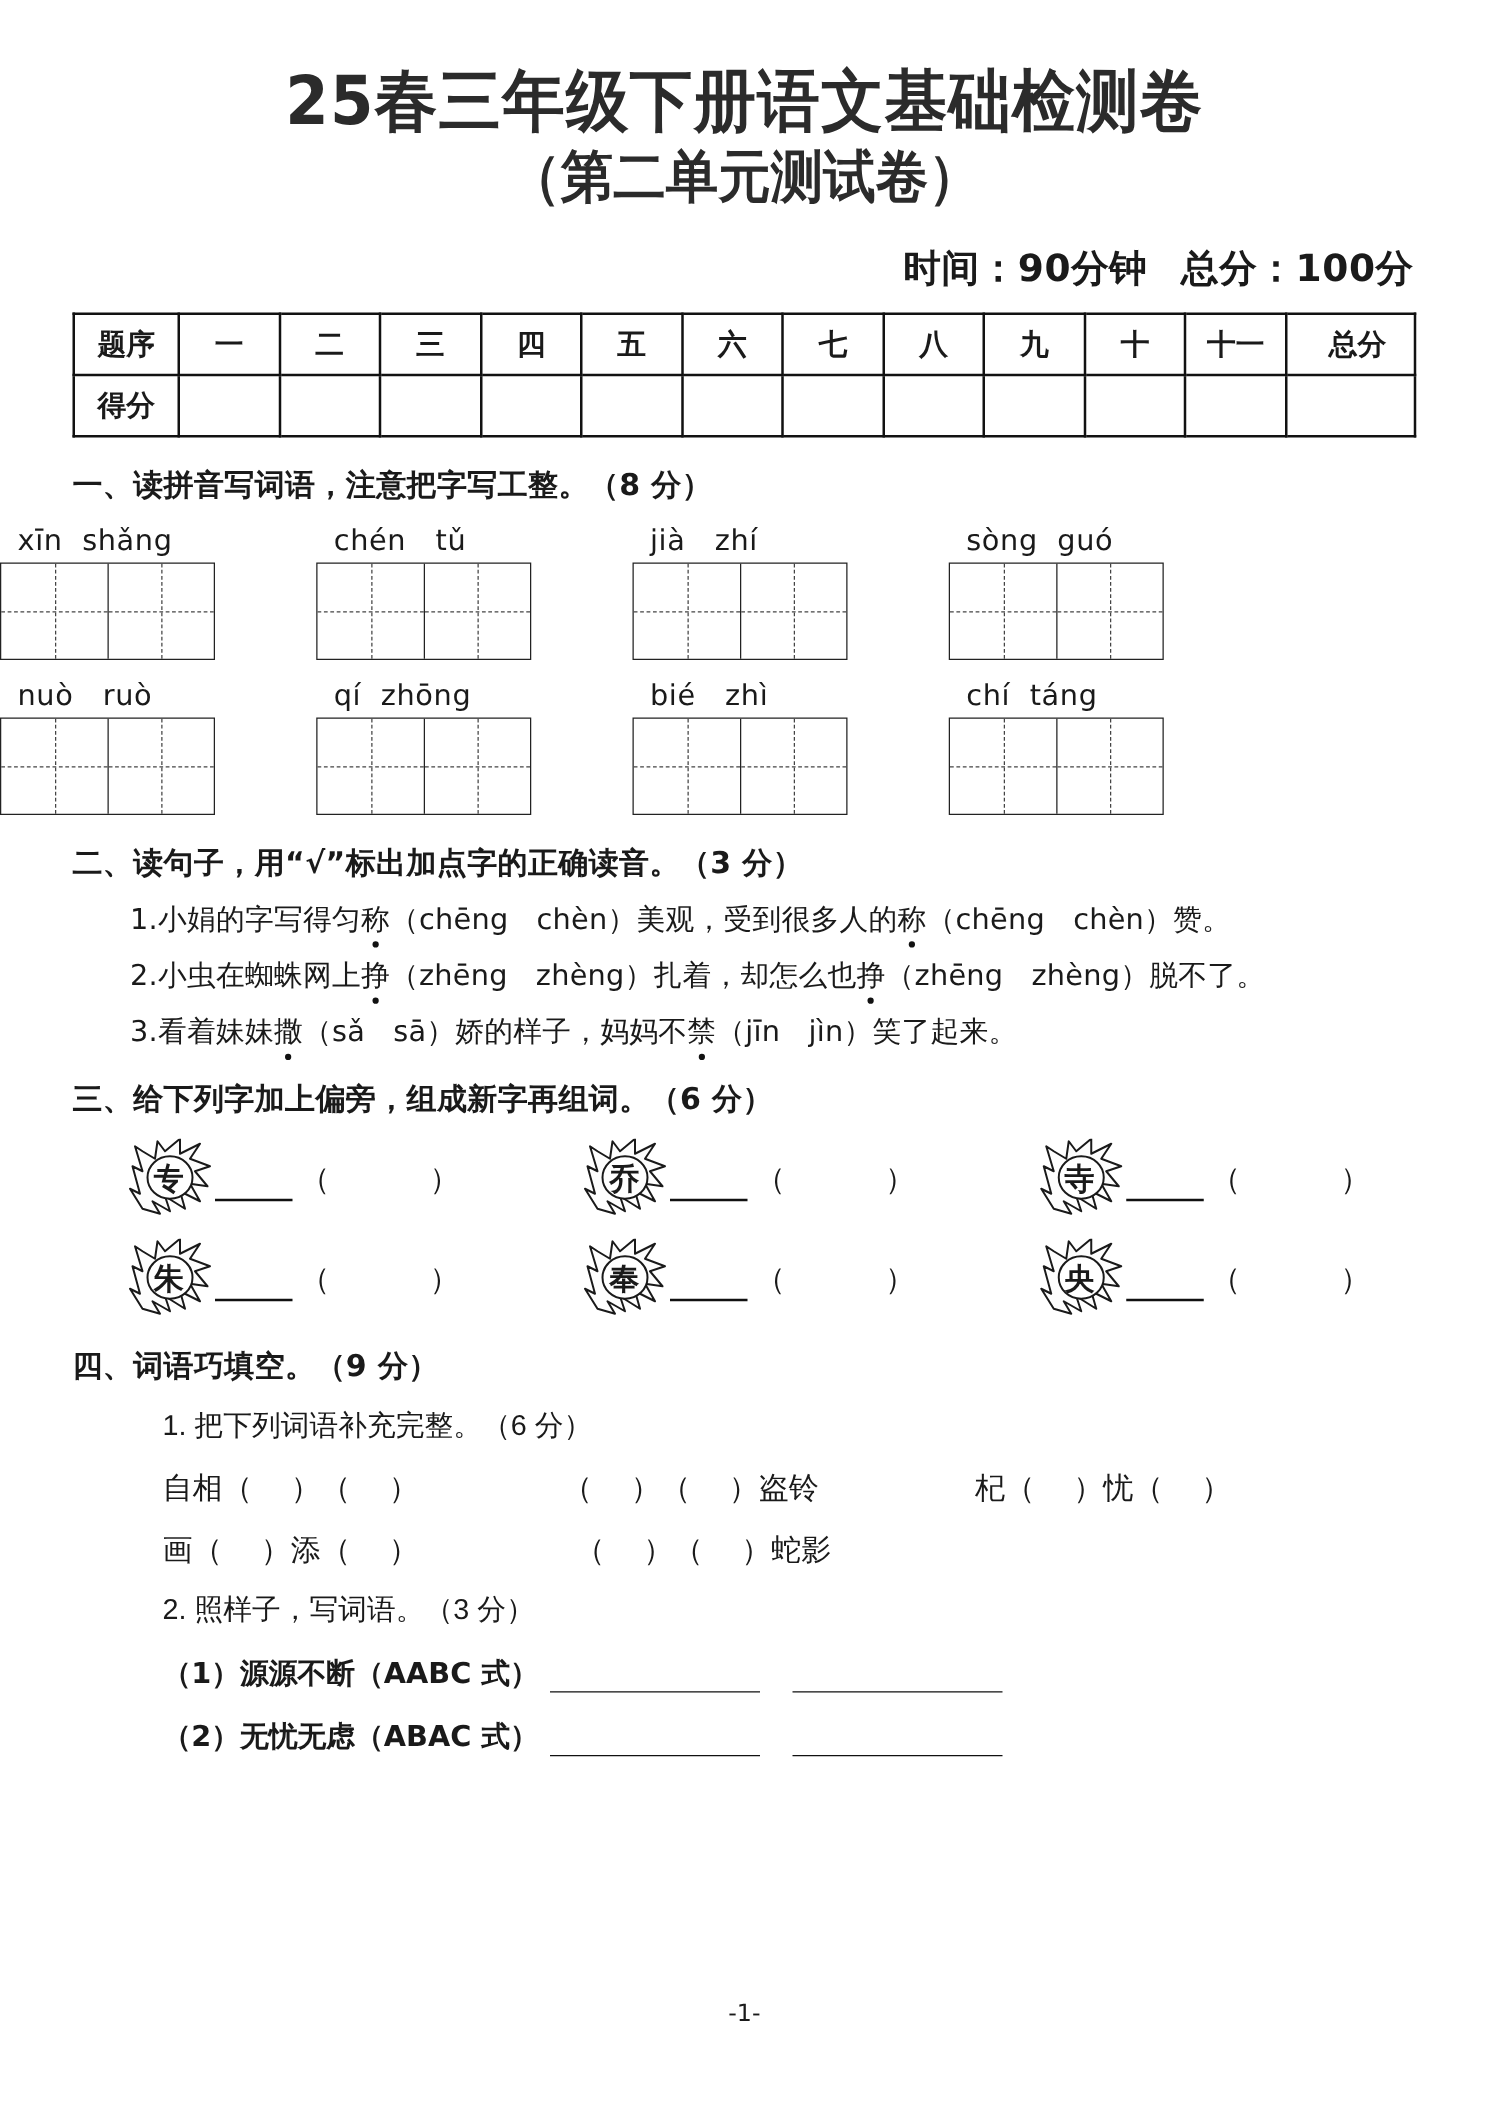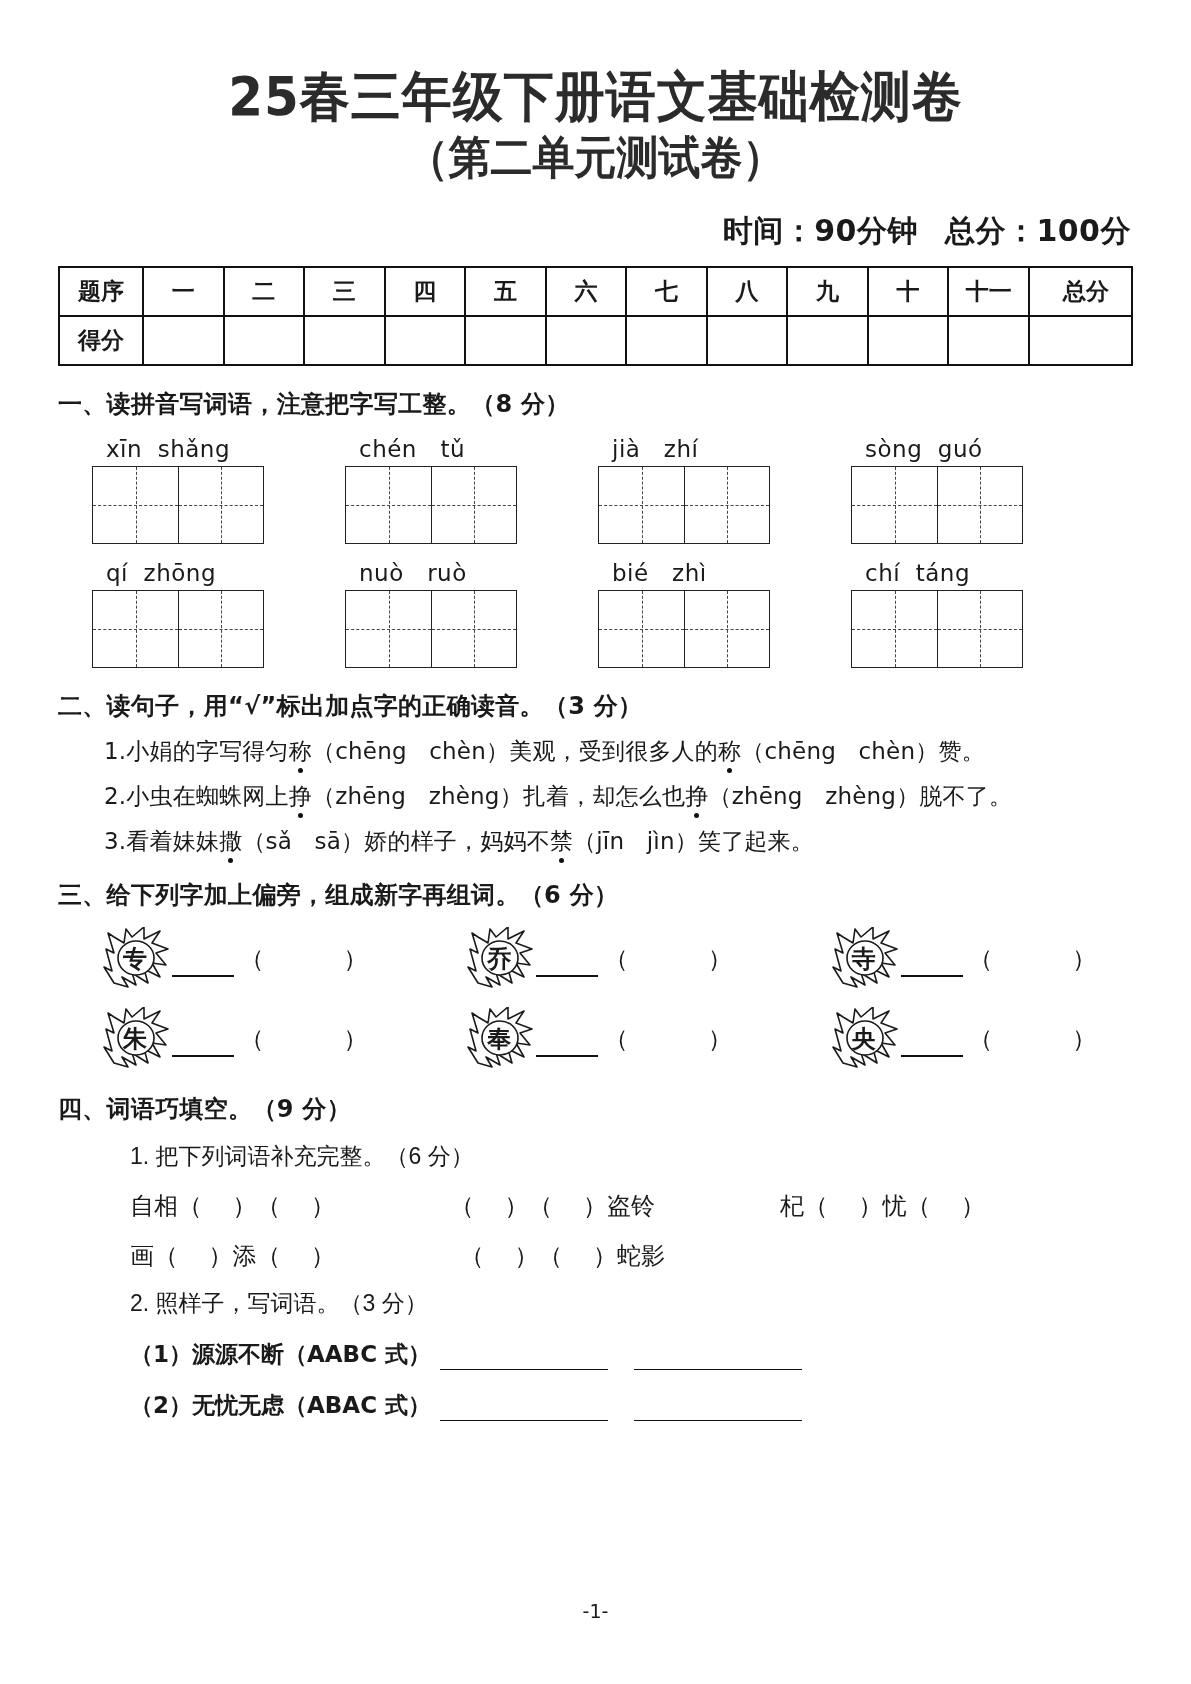--- a/index.html
+++ b/index.html
@@ -19,21 +19,21 @@
     position: absolute;
     left: 0; top: 0;
     width: 1191px;
     height: 1684px;
     padding: 0;
   }
 
   
   .title-wrap {
     text-align: center;
-    padding-top: 68px;
+    padding-top: 52px;
   }
   .title-main {
     font-family: "DejaVu Sans", sans-serif;
     font-weight: bold;
     font-size: 50px;
     letter-spacing: 1px;
     line-height: 1.16;
     color: #2b2b2b;
     transform: scaleY(1.08);
   }
@@ -92,21 +92,20 @@
   .sub-head {
     font-family: Liberation Sans, sans-serif;
     font-size: 23px;
     margin: 16px 0 0 130px;
   }
 
   
   .pin-row {
     display: flex;
     margin-top: 16px;
-    padding-left: 92px;
   }
   .pin-cell { width: 253px; }
   .pin-text {
     text-align: left;
     padding-left: 14px;
     font-family: "DejaVu Sans", sans-serif;
     font-size: 23px;
     letter-spacing: 0.5px;
     height: 30px;
     white-space: pre;
@@ -320,28 +319,28 @@
       <div class="pin-text">sòng  guó</div>
       <div class="tzg">
           <div class="sq"></div>
           <div class="sq"></div>
         </div>
     </div>
   </div>
 
   <div class="pin-row">
     <div class="pin-cell">
+      <div class="pin-text">nuò   ruò</div>
+      <div class="tzg">
+          <div class="sq"></div>
+          <div class="sq"></div>
+        </div>
+    </div>
+    <div class="pin-cell">
       <div class="pin-text">qí  zhōng</div>
-      <div class="tzg">
-          <div class="sq"></div>
-          <div class="sq"></div>
-        </div>
-    </div>
-    <div class="pin-cell">
-      <div class="pin-text">nuò   ruò</div>
       <div class="tzg">
           <div class="sq"></div>
           <div class="sq"></div>
         </div>
     </div>
     <div class="pin-cell">
       <div class="pin-text">bié   zhì</div>
       <div class="tzg">
           <div class="sq"></div>
           <div class="sq"></div>

